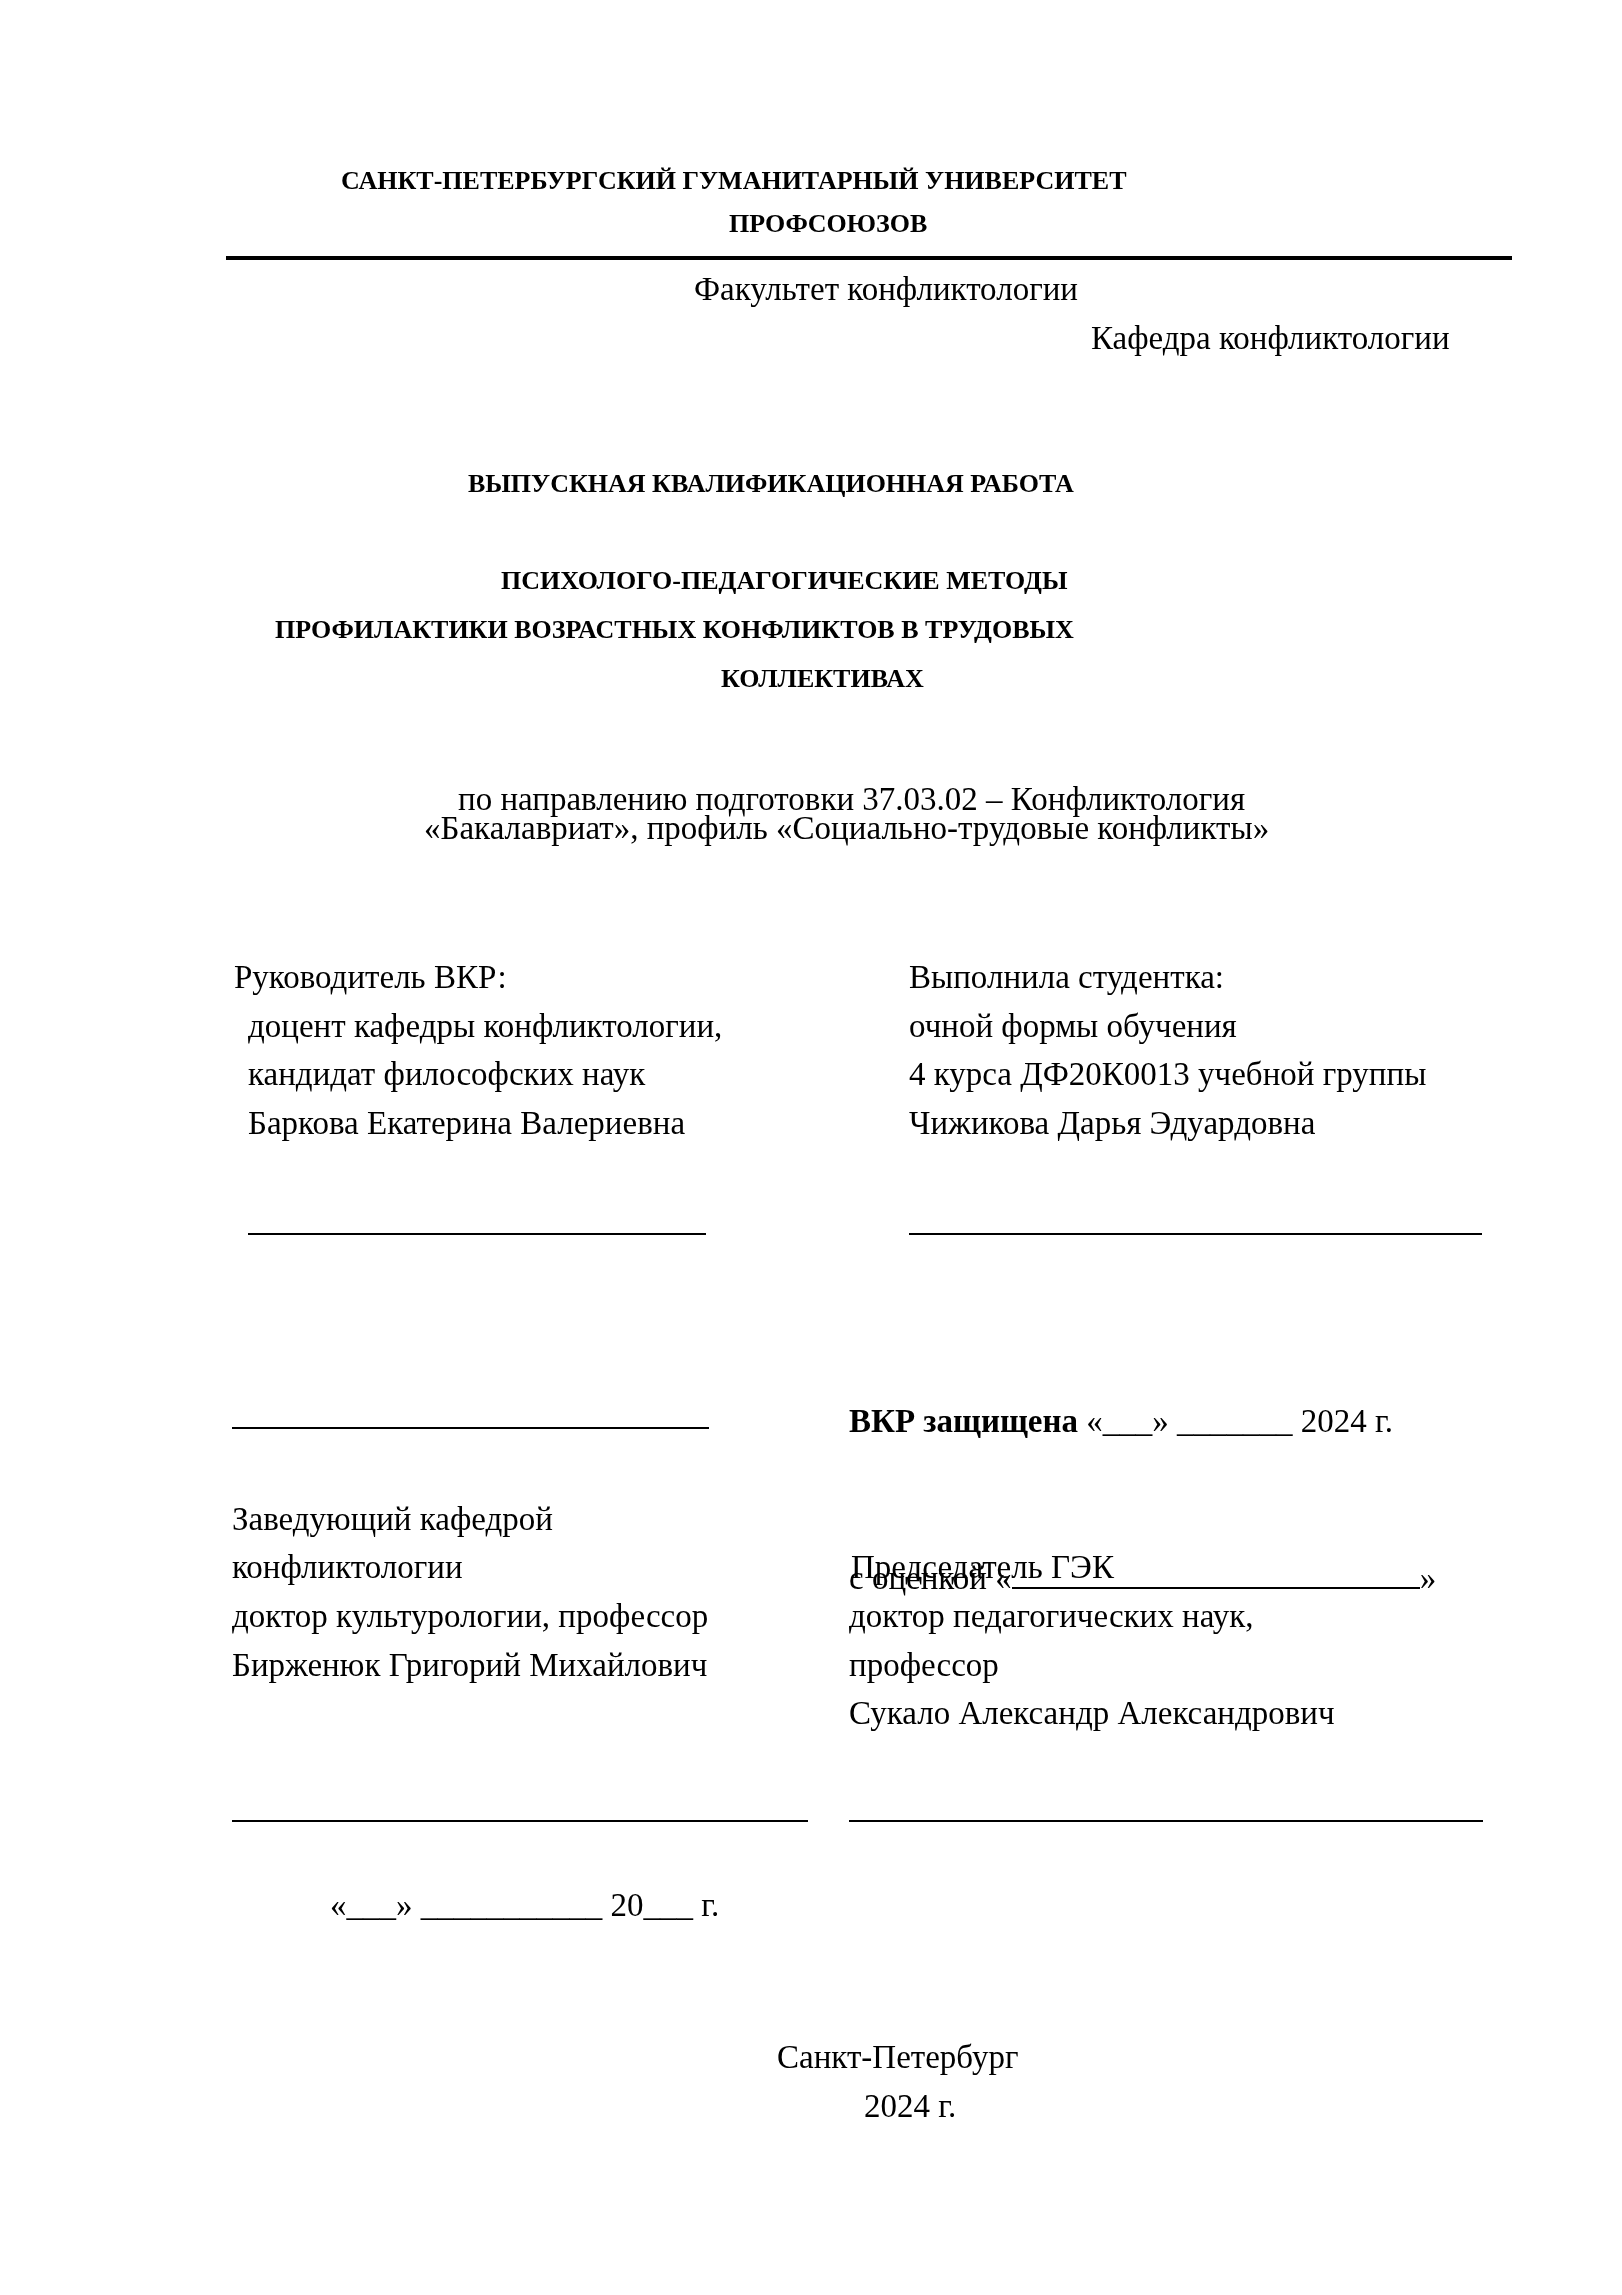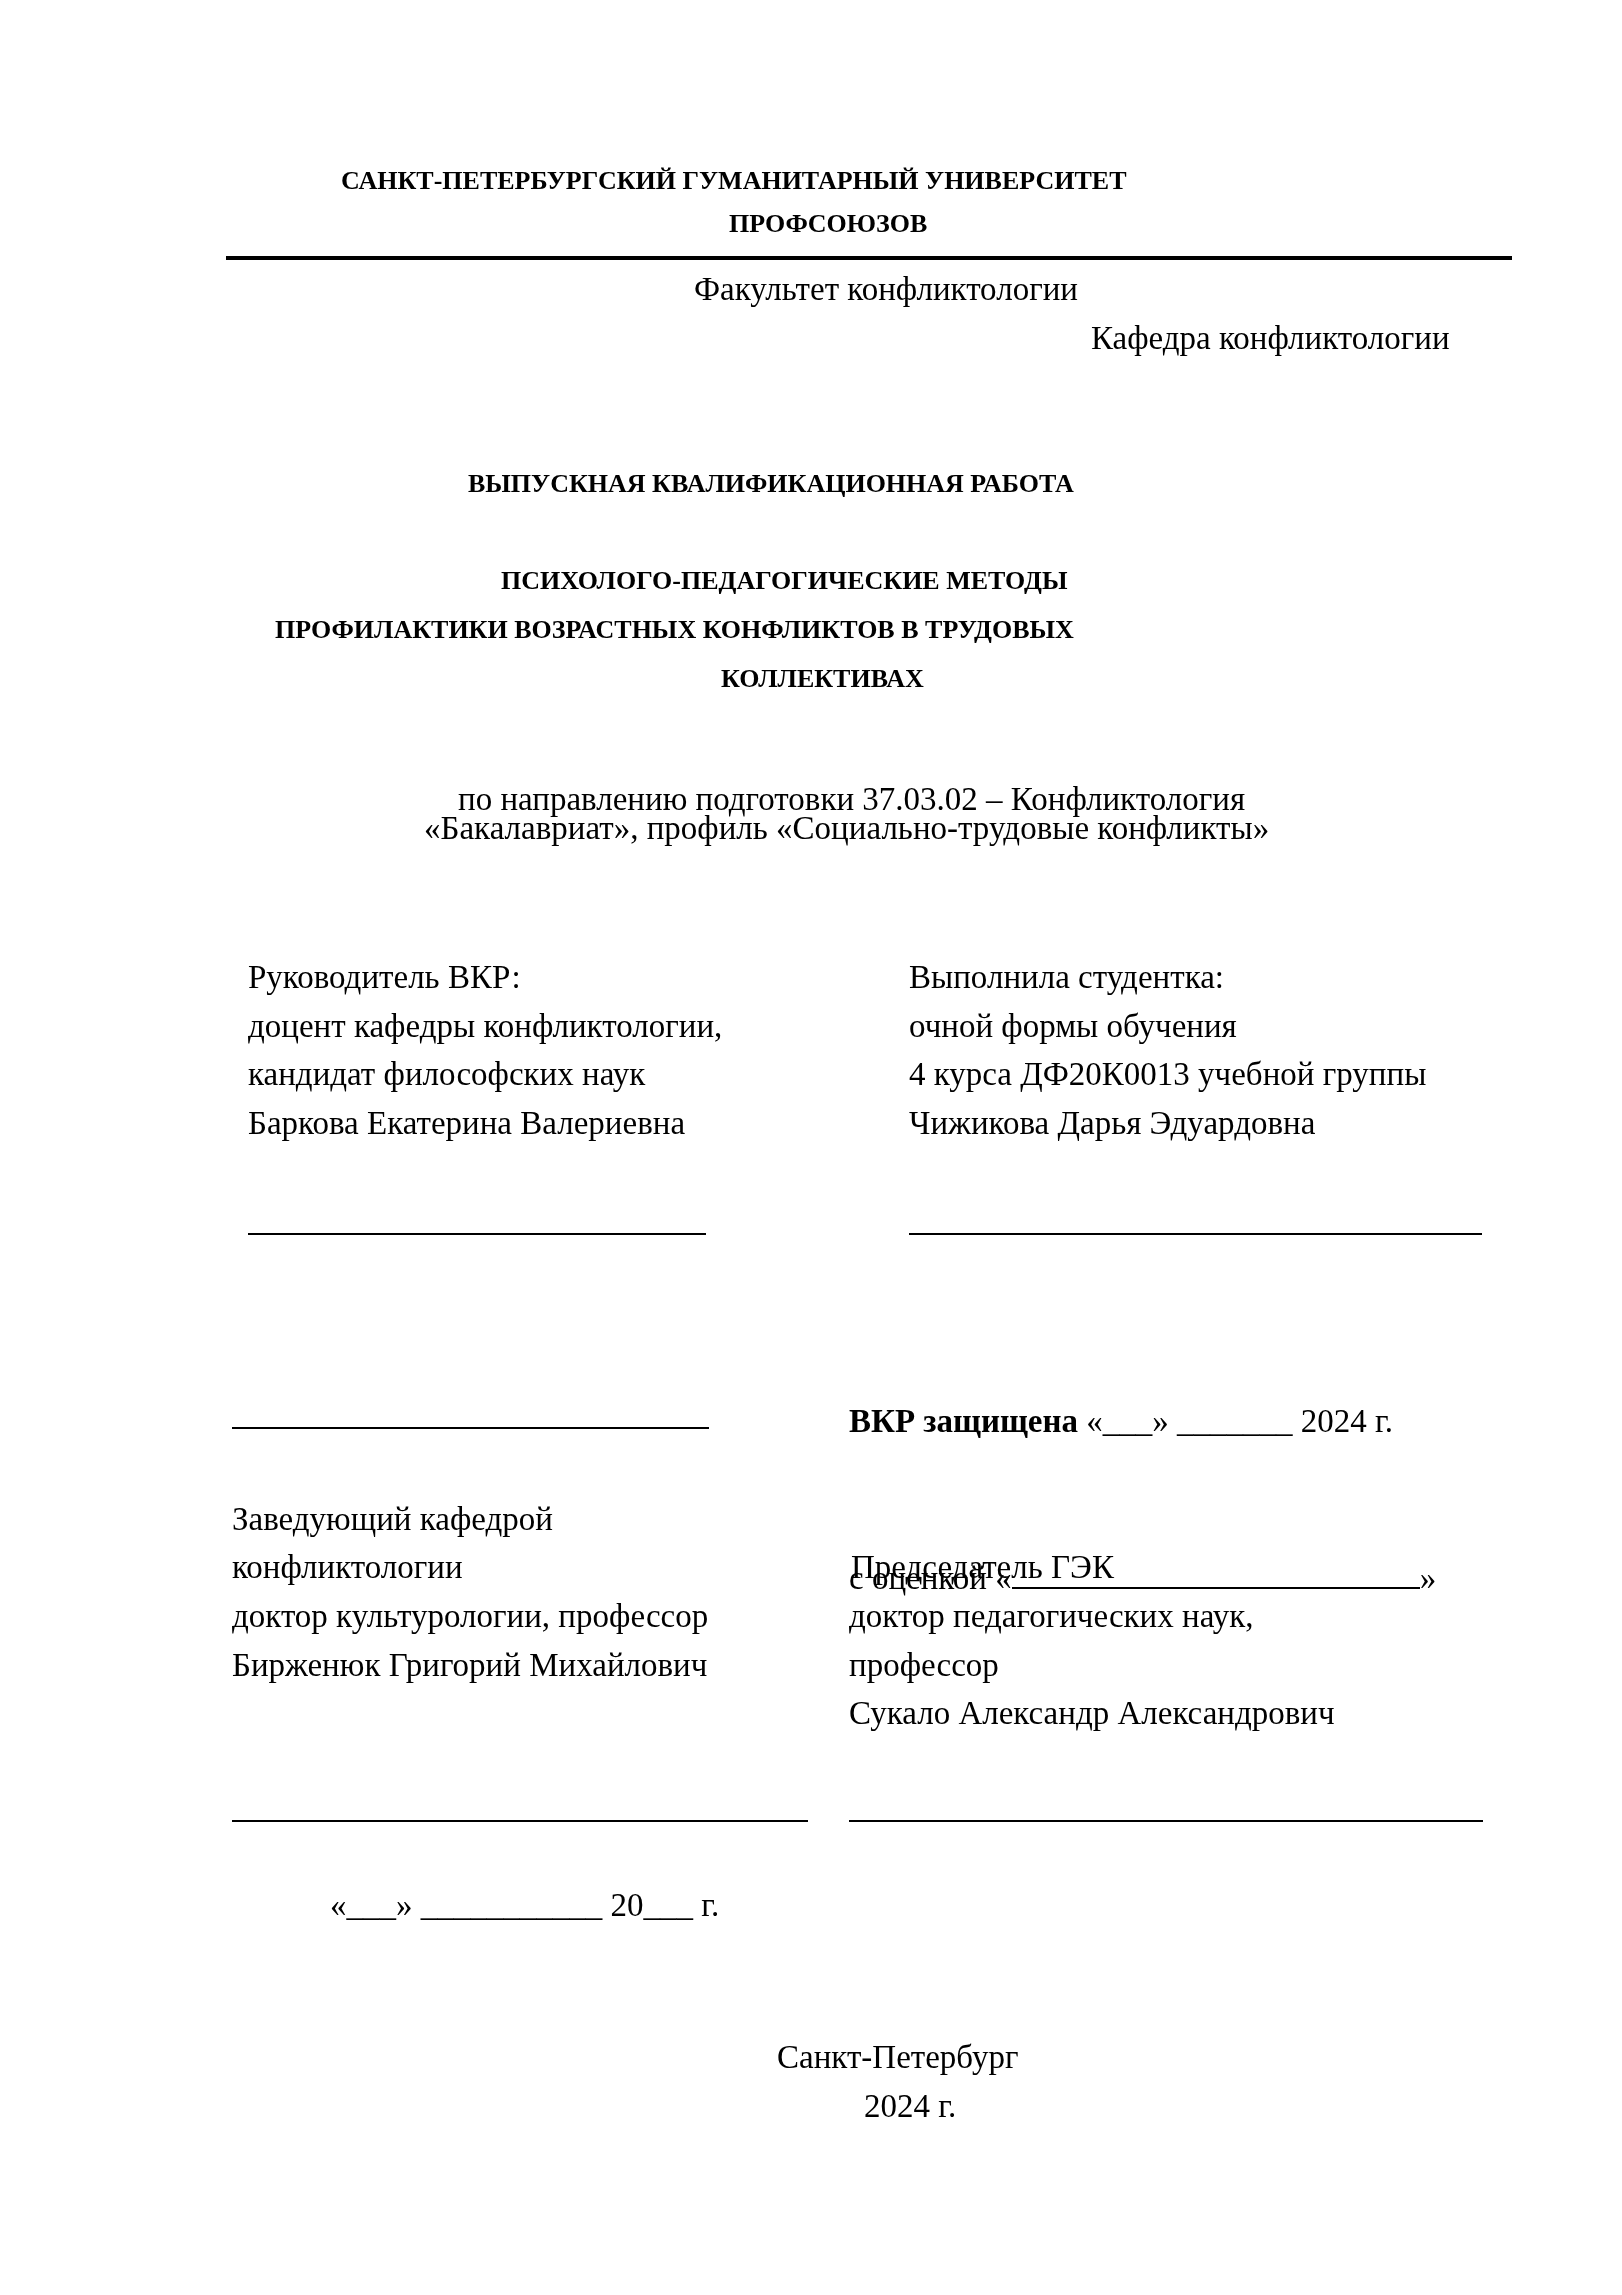--- a/index.html
+++ b/index.html
@@ -25,21 +25,21 @@
 <div class="abs t28" style="left:1091px; top:314px;">Кафедра конфликтологии</div>
 
 <div class="abs b t26" style="left:468px; top:460px;">ВЫПУСКНАЯ КВАЛИФИКАЦИОННАЯ РАБОТА</div>
 <div class="abs b t26" style="left:501px; top:557px;">ПСИХОЛОГО-ПЕДАГОГИЧЕСКИЕ МЕТОДЫ</div>
 <div class="abs b t26" style="left:275px; top:606px;">ПРОФИЛАКТИКИ ВОЗРАСТНЫХ КОНФЛИКТОВ В ТРУДОВЫХ</div>
 <div class="abs b t26" style="left:721px; top:655px;">КОЛЛЕКТИВАХ</div>
 <div class="abs t28" style="left:458px; top:775px;">по направлению подготовки 37.03.02 – Конфликтология</div>
 <div class="abs t28" style="left:424px; top:804px;">«Бакалавриат», профиль «Социально-трудовые конфликты»</div>
 
 <div>
-  <div class="abs t28" style="left:248px; top:953px;text-align:right;">Руководитель ВКР:</div>
+  <div class="abs t28" style="left:234px; top:953px;text-align:right;">Руководитель ВКР:</div>
   <div class="abs t28" style="left:248px; top:1002px;">доцент кафедры конфликтологии,</div>
   <div class="abs t28" style="left:248px; top:1050px;">кандидат философских наук</div>
   <div class="abs t28" style="left:248px; top:1099px;">Баркова Екатерина Валериевна</div>
   <div class="line" style="left:248px; top:1233px; width:458px;"></div>
 </div>
 
 <div>
   <div class="abs t28" style="left:909px; top:953px;">Выполнила студентка:</div>
   <div class="abs t28" style="left:909px; top:1002px;">очной формы обучения</div>
   <div class="abs t28" style="left:909px; top:1050px;">4 курса ДФ20К0013 учебной группы</div>

